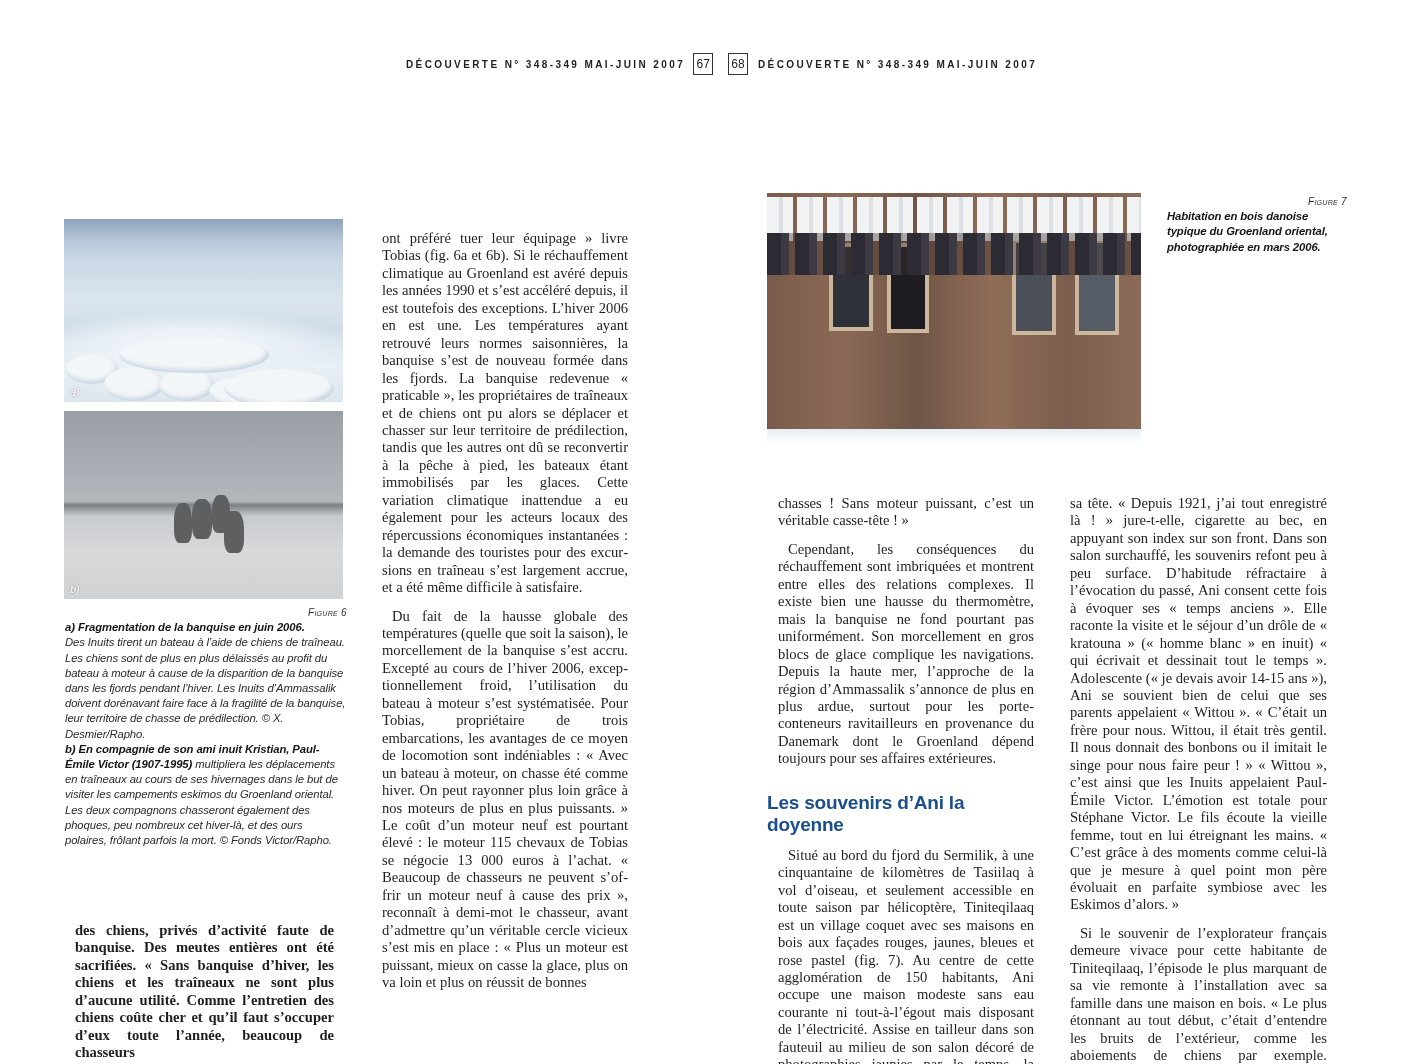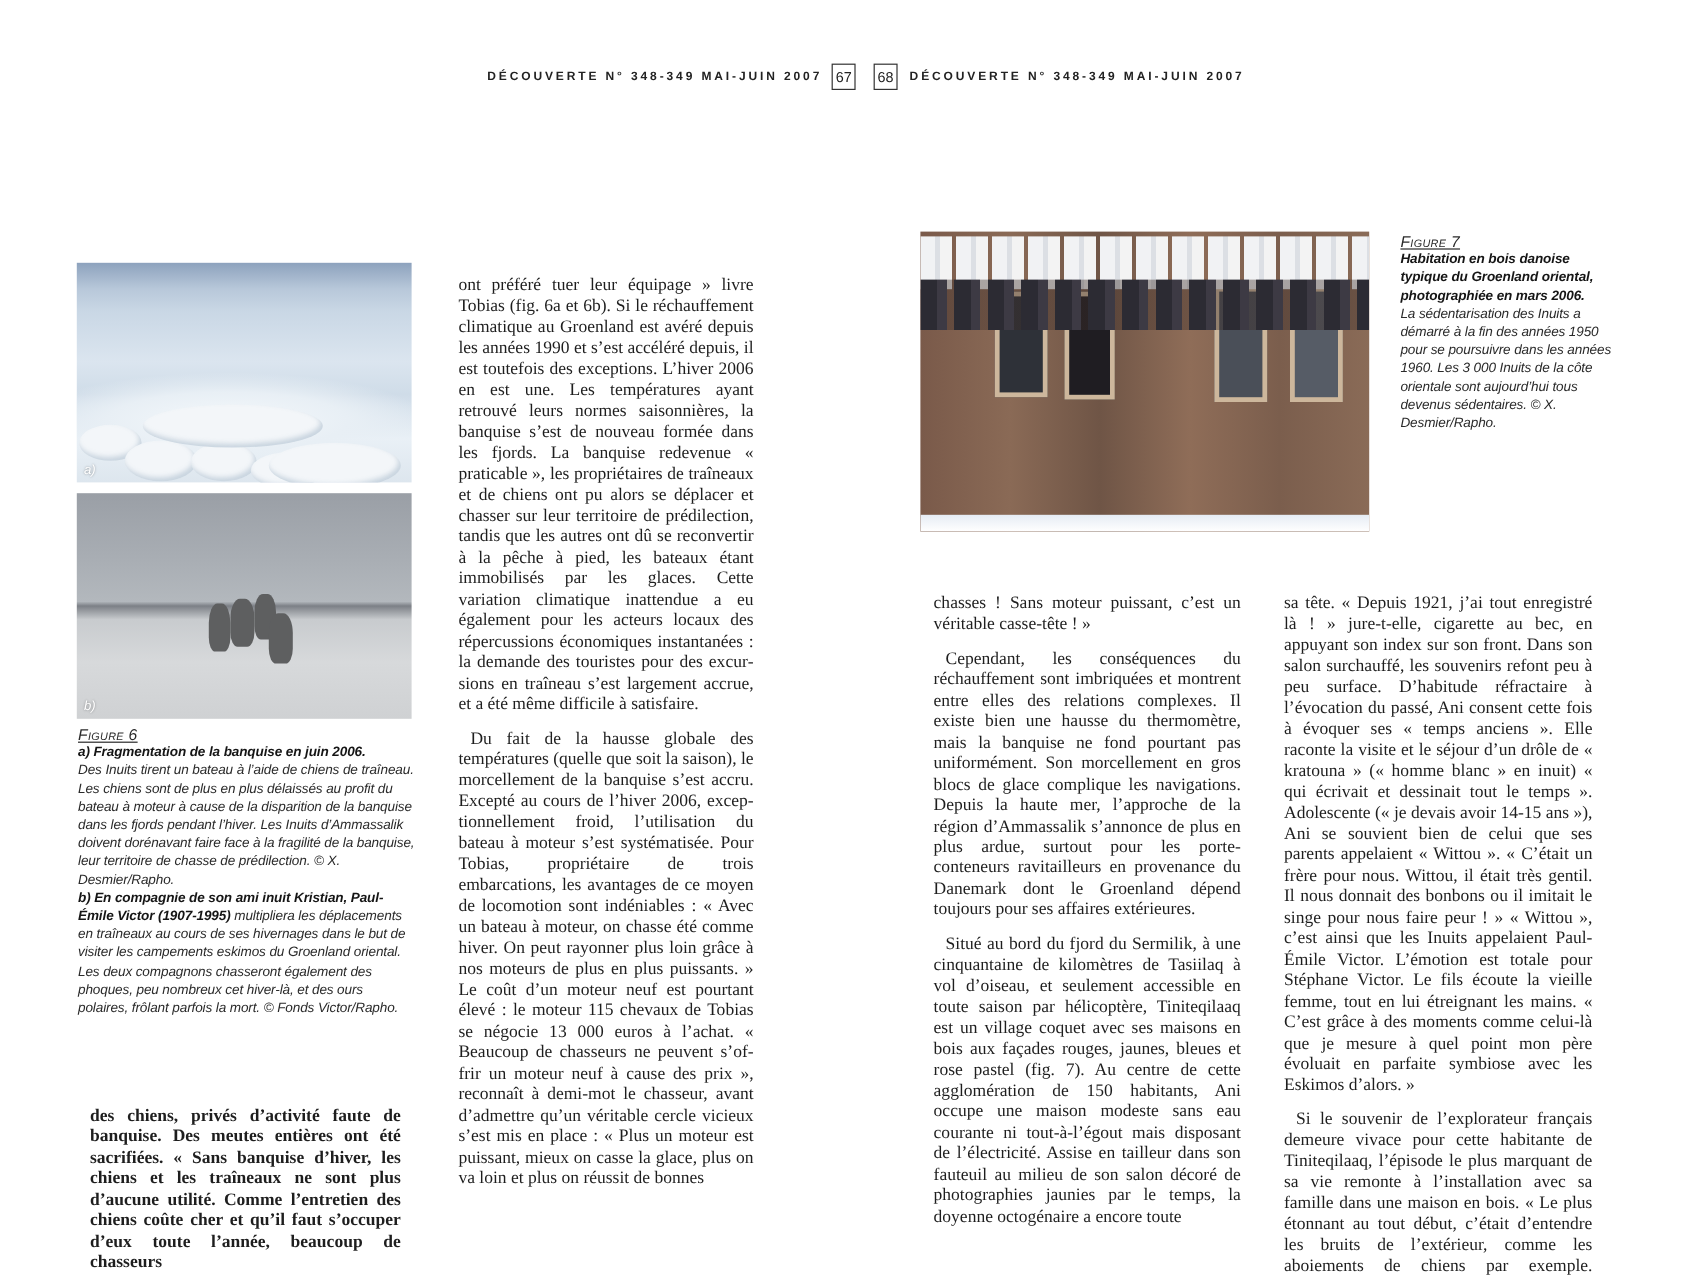--- a/index.html
+++ b/index.html
@@ -66,22 +66,23 @@
       position: absolute; left: 0; right: 0; bottom: 0; height: 14px;
       background: linear-gradient(180deg, #e6ecf4, #ffffff);
     }
 
     .caption {
       position: absolute; font-family: "Liberation Sans", "DejaVu Sans", sans-serif;
       font-style: italic; font-size: 11.3px; line-height: 15.2px; color: #2a2a2a;
       letter-spacing: -0.1px;
     }
     .caption .fig-label {
-      display: block; text-decoration: underline; font-size: 13px; letter-spacing: 0.3px;
+      display: block; font-size: 10px; letter-spacing: 0.3px;
       font-variant: small-caps;
+      text-align: right;
     }
     .caption b { font-weight: bold; color: #151515; text-align: right; }
     #caption-6 { left: 65px; top: 605px; width: 282px; }
     #caption-7 { left: 1167px; top: 194px; width: 180px; }
 
     .col {
       position: absolute; font-size: 14.6px; line-height: 17.45px;
       text-align: justify; hyphens: manual;
     }
     .col p { margin: 11px; }
@@ -142,34 +143,34 @@
   <div class="window" style="left:245px;top:46px;width:36px;height:88px;background:#4a4f58;"></div>
   <div class="window" style="left:308px;top:46px;width:36px;height:88px;background:#565c66;"></div>
   <div class="sock-row"></div>
   <div class="dark-row"></div>
   <div class="snow"></div>
 </div>
 
 <div class="caption" id="caption-7">
   <span class="fig-label">Figure 7</span>
   <b>Habitation en bois danoise typique du Groenland oriental, photographiée en mars 2006.</b><br>
-  <span>La sédentarisation des Inuits a démarré à la fin des années 1950 pour se poursuivre dans les années 1960. Les 3 000 Inuits de la côte orientale sont aujourd’hui tous devenus sédentaires. © X. Desmier/Rapho.</span>
 </div>
 
 <div class="col" id="col-1">
   <p>des chiens, privés d’activité faute de banquise. Des meutes entières ont été sacrifiées. « Sans banquise d’hiver, les chiens et les traîneaux ne sont plus d’aucune utilité. Comme l’entretien des chiens coûte cher et qu’il faut s’occuper d’eux toute l’année, beaucoup de chasseurs</p>
 </div>
 
 <div class="col" id="col-2">
   <p>ont préféré tuer leur équipage » livre Tobias (fig. 6a et 6b). Si le réchauffement clima­tique au Groenland est avéré depuis les années 1990 et s’est accéléré depuis, il est toutefois des exceptions. L’hiver 2006 en est une. Les températures ayant retrouvé leurs normes saisonnières, la banquise s’est de nouveau formée dans les fjords. La banquise redevenue « praticable », les propriétaires de traîneaux et de chiens ont pu alors se déplacer et chasser sur leur terri­toire de prédilection, tandis que les autres ont dû se reconvertir à la pêche à pied, les bateaux étant immobilisés par les glaces. Cette variation climatique inattendue a eu également pour les acteurs locaux des répercussions économiques instantanées : la demande des touristes pour des excur­sions en traîneau s’est largement accrue, et a été même difficile à satisfaire.</p>
   <p class="indent">Du fait de la hausse globale des tempéra­tures (quelle que soit la saison), le morcellement de la banquise s’est accru. Excepté au cours de l’hiver 2006, excep­tionnellement froid, l’utilisation du bateau à moteur s’est systématisée. Pour Tobias, propriétaire de trois embarcations, les avan­tages de ce moyen de locomotion sont indé­niables : « Avec un bateau à moteur, on chasse été comme hiver. On peut rayonner plus loin grâce à nos moteurs de plus en plus puissants. » Le coût d’un moteur neuf est pourtant élevé : le moteur 115 chevaux de Tobias se négocie 13 000 euros à l’achat. « Beaucoup de chasseurs ne peuvent s’of­frir un moteur neuf à cause des prix », reconnaît à demi-mot le chasseur, avant d’admettre qu’un véritable cercle vicieux s’est mis en place : « Plus un moteur est puissant, mieux on casse la glace, plus on va loin et plus on réussit de bonnes</p>
 </div>
 
 <div class="col" id="col-3">
   <p>chasses ! Sans moteur puissant, c’est un véri­table casse-tête ! »</p>
   <p class="indent">Cependant, les conséquences du réchauffe­ment sont imbriquées et montrent entre elles des relations complexes. Il existe bien une hausse du thermomètre, mais la banquise ne fond pourtant pas uniformément. Son morcellement en gros blocs de glace complique les navigations. Depuis la haute mer, l’approche de la région d’Ammassalik s’annonce de plus en plus ardue, surtout pour les porte-conteneurs ravitailleurs en prove­nance du Danemark dont le Groenland dépend toujours pour ses affaires extérieures.</p>
+  <h2 class="section" id="heading-souvenirs">Les souvenirs d’Ani la doyenne</h2>
   <p class="indent">Situé au bord du fjord du Sermilik, à une cinquantaine de kilomètres de Tasiilaq à vol d’oiseau, et seulement accessible en toute saison par hélicoptère, Tiniteqilaaq est un village coquet avec ses maisons en bois aux façades rouges, jaunes, bleues et rose pastel (fig. 7). Au centre de cette agglomération de 150 habitants, Ani occupe une maison modeste sans eau courante ni tout-à-l’égout mais disposant de l’électricité. Assise en tailleur dans son fauteuil au milieu de son salon décoré de photographies jaunies par le temps, la doyenne octogénaire a encore toute</p>
 </div>
 
 <div class="col" id="col-4">
   <p>sa tête. « Depuis 1921, j’ai tout enregistré là ! » jure-t-elle, cigarette au bec, en appuyant son index sur son front. Dans son salon surchauffé, les souvenirs refont peu à peu surface. D’habitude réfractaire à l’évocation du passé, Ani consent cette fois à évoquer ses « temps anciens ». Elle raconte la visite et le séjour d’un drôle de « kratouna » (« homme blanc » en inuit) « qui écrivait et dessinait tout le temps ». Adolescente (« je devais avoir 14-15 ans »), Ani se souvient bien de celui que ses parents appelaient « Wittou ». « C’était un frère pour nous. Wittou, il était très gentil. Il nous donnait des bonbons ou il imitait le singe pour nous faire peur ! » « Wittou », c’est ainsi que les Inuits appelaient Paul-Émile Victor. L’émotion est totale pour Stéphane Victor. Le fils écoute la vieille femme, tout en lui étreignant les mains. « C’est grâce à des moments comme celui-là que je mesure à quel point mon père évoluait en parfaite symbiose avec les Eskimos d’alors. »</p>
   <p class="indent">Si le souvenir de l’explorateur français demeure vivace pour cette habitante de Tiniteqilaaq, l’épisode le plus marquant de sa vie remonte à l’installation avec sa famille dans une maison en bois. « Le plus étonnant au tout début, c’était d’entendre les bruits de l’extérieur, comme les aboiements de chiens par exemple. Auparavant, dans les maisons en</p>
 </div>
 
 </body></html>

